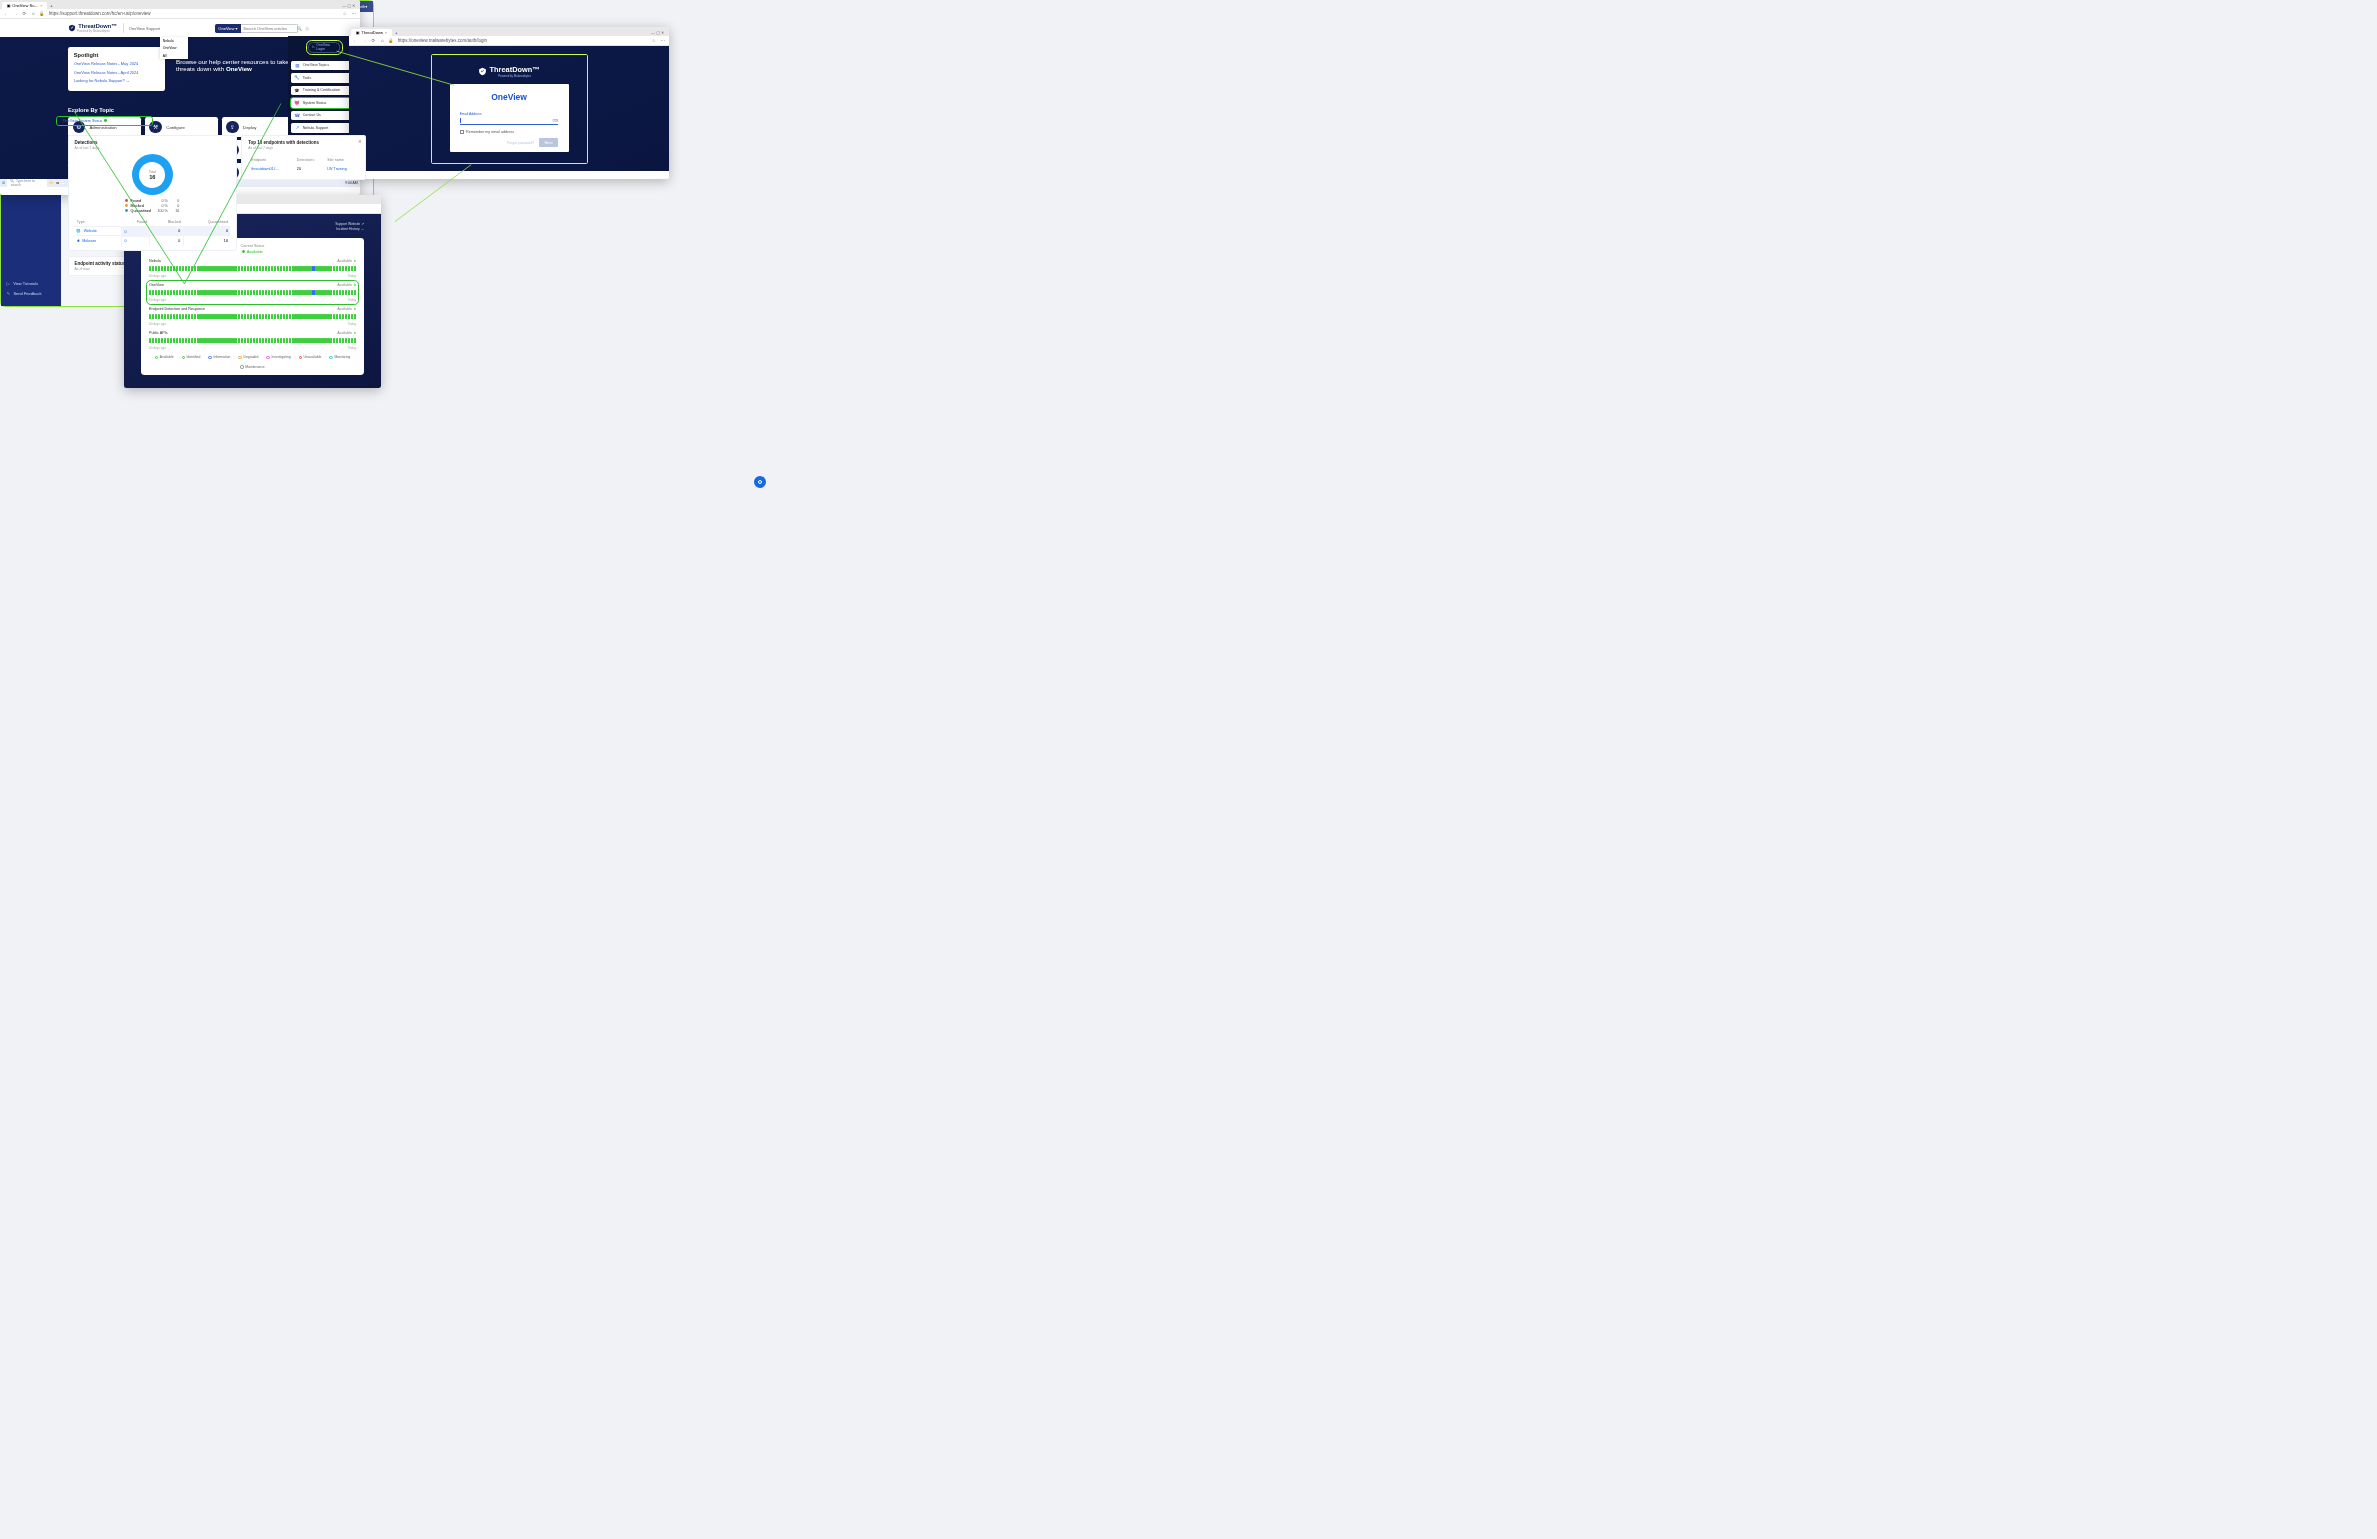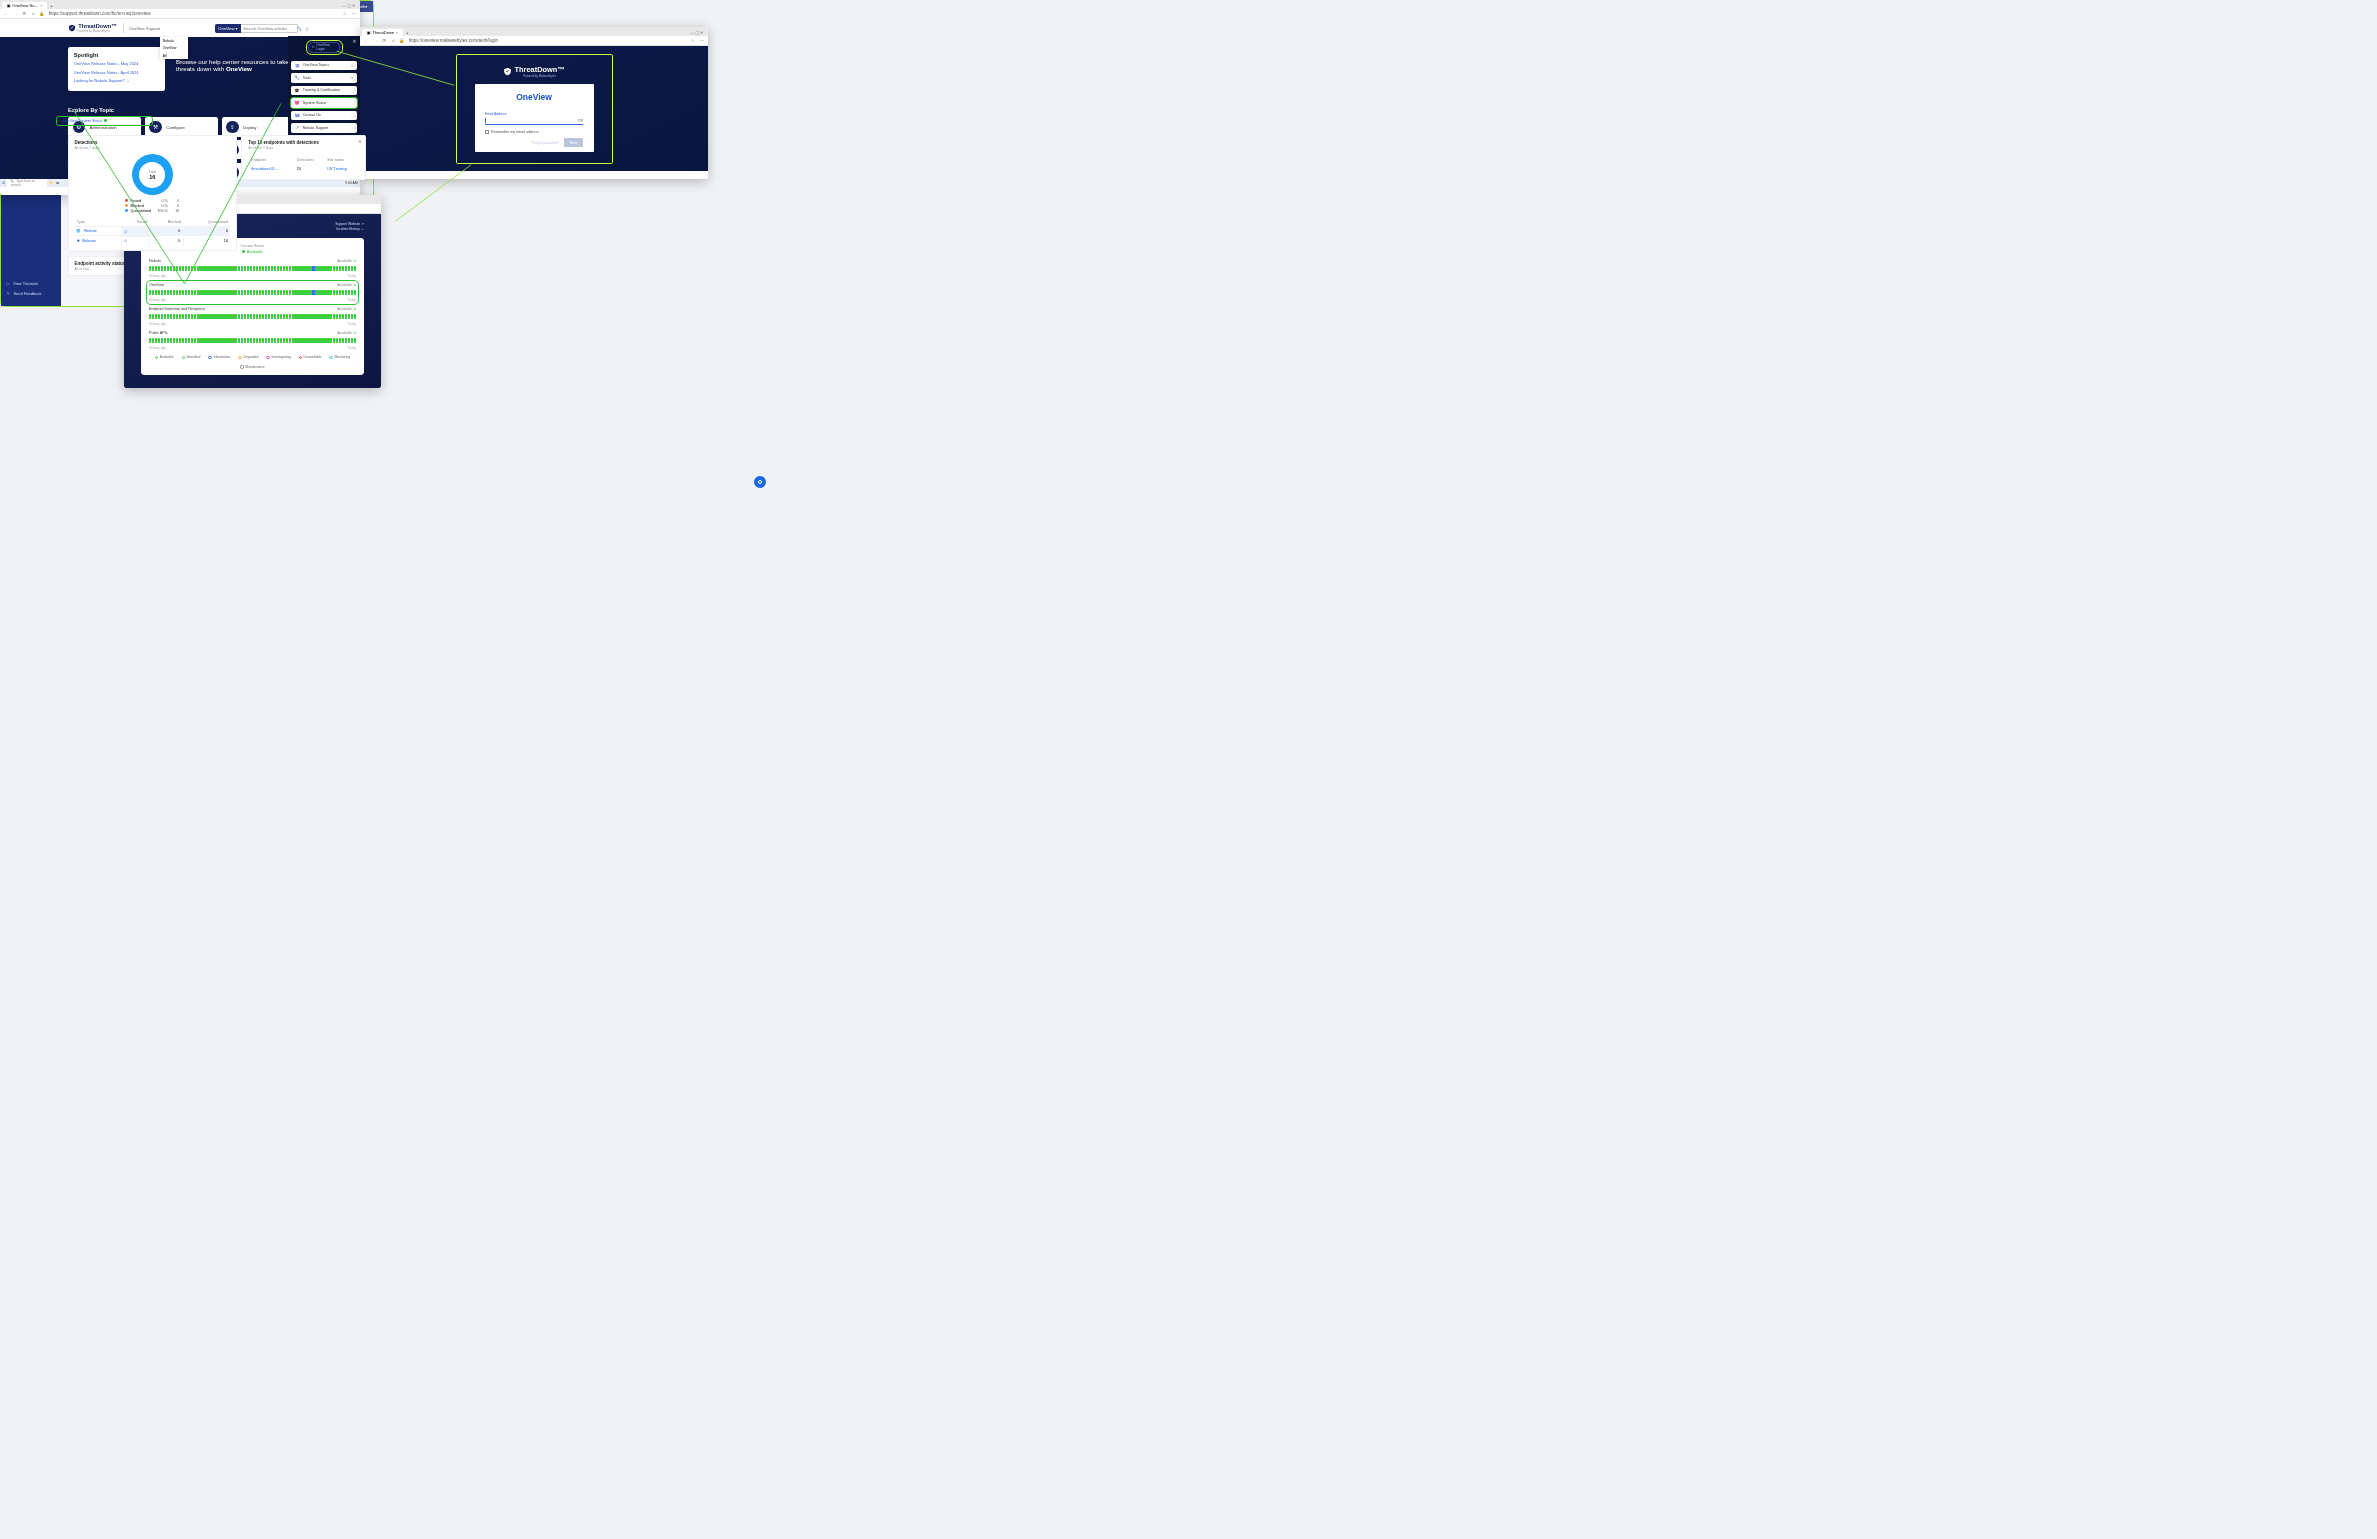--- a/index.html
+++ b/index.html
@@ -52,21 +52,21 @@
   #w1 .sp-item .chev{margin-left:auto;color:#999;font-size:4px;}
   #w1 .sp-item.hl { outline:1.1px solid #2dbd2d; outline-offset:0.6px;}
   #w1 .sp-ico{width:5.1px;height:5.1px;display:inline-flex;align-items:center;justify-content:center;color:#5a7adf;font-size:4.5px;}
 
   #w1 .chatbubble{position:absolute;right:4.5px;bottom:4.5px;width:9px;height:9px;border-radius:50%;background:#1668e3;display:flex;align-items:center;justify-content:center;color:#fff;font-size:4.5px;}
   #w1 .taskbar{position:absolute;left:0;right:0;bottom:0;height:8px;background:#e8edf5;display:flex;align-items:center;padding:0 2.3px;gap:2.3px;font-size:3.4px;}
   #w1 .taskbar .tsearch{background:#fff;padding:0.6px 3.4px;border-radius:1.1px;color:#888;width:40px;}
   #w1 .taskbar .clockt{margin-left:auto;color:#333;}
 
   
-  #w2 { left:360px; top:27px; width:348px; height:152px; }
+  #w2 { left:349px; top:27px; width:320px; height:152px; }
   #w2 .body{ height:calc(100% - 27px); background:linear-gradient(155deg,#0d1a4a 0%, #0a1640 100%); display:flex; align-items:center; justify-content:center;}
   #w2 .loginwrap{ border:0.6px solid #c7ff42; border-radius:1.7px; padding:10.2px 18px; display:flex;flex-direction:column;align-items:center;}
   #w2 .brand2{ color:#fff; font-size:7.4px; font-weight:700; display:flex;align-items:center;gap:2.3px;}
   #w2 .brand2 small{display:block;font-size:2.8px;color:#9fb2e8;font-weight:400;text-align:center;}
   #w2 .card{ background:#fff; border-radius:1.1px; margin-top:5.7px; width:119px; padding:8px 10.2px 5.7px;}
   #w2 .card h3{ color:#1953cf; text-align:center; font-size:8.5px; font-weight:700; margin-bottom:5.7px;}
   #w2 .field label{ font-size:3.4px; color:#2f5fd0;}
   #w2 .field .inp{ border-bottom:0.6px solid #2f5fd0; display:flex; align-items:center; height:8px;}
   #w2 .field .inp .cursor{width:0.6px;height:5.1px;background:#2f5fd0;}
   #w2 .field .inp .kb{margin-left:auto;color:#aaa;font-size:4px;}

